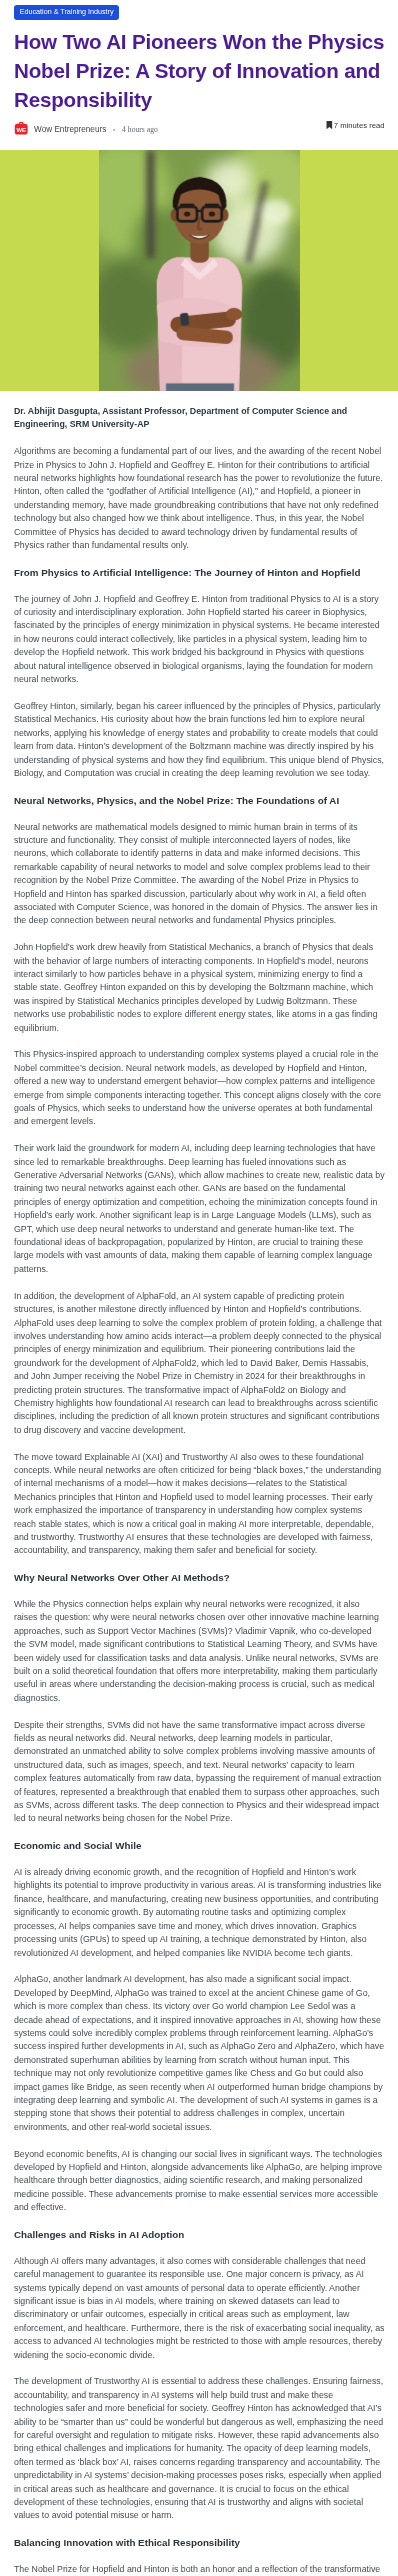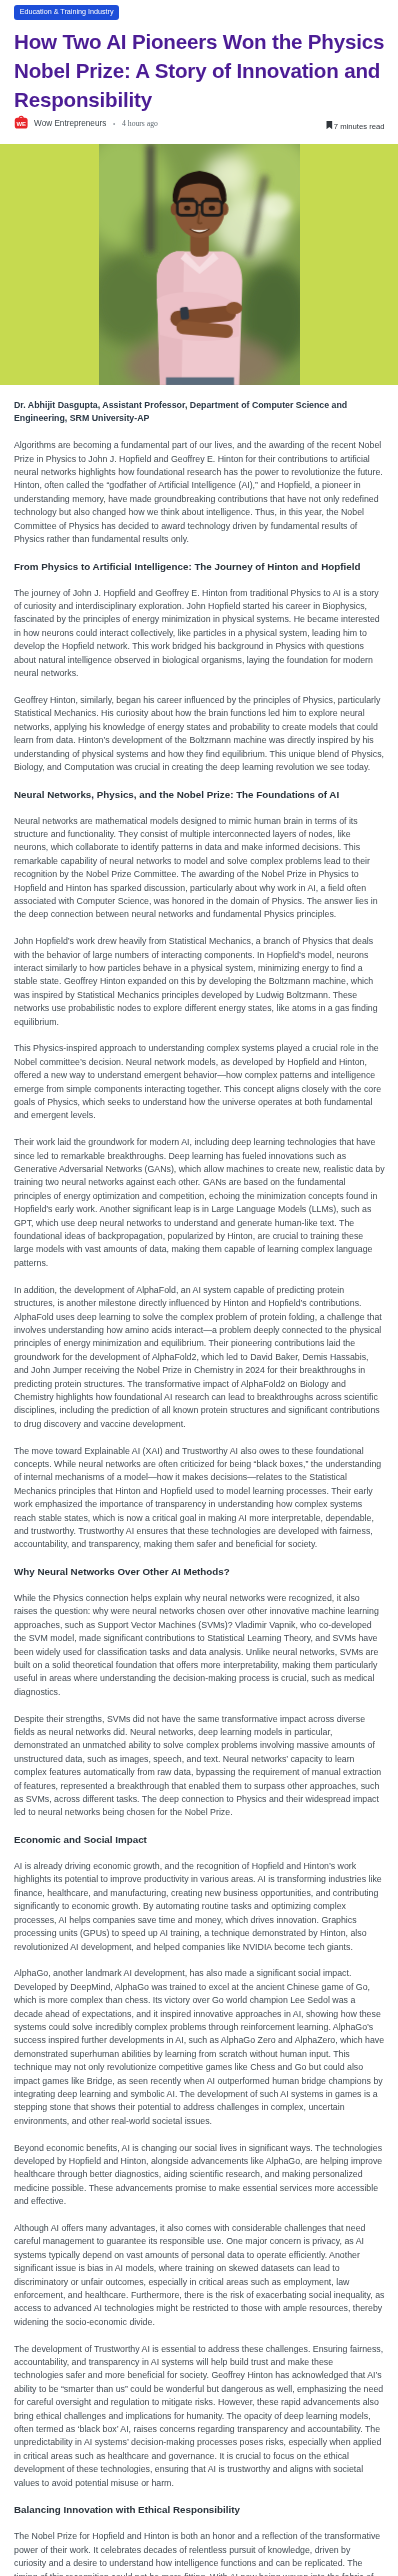--- a/index.html
+++ b/index.html
@@ -1,21 +1,21 @@
 <!DOCTYPE html>
 <html style="font-size:8.2px"><head>
 <meta charset="utf-8">
 <style>
   html,body{margin:0;padding:0;background:#ffffff;}
   body{width:398px;font-family:"Liberation Sans","DejaVu Sans",sans-serif;color:#434c54;}
   .container{padding:5.2px 13.4px 0 14px;}
   .badge{display:inline-block;background:#1d4ed8;color:#ffffff;font-size:7.2px;line-height:8.8px;
          padding:2.6px 5.7px 3.1px;border-radius:3px;}
   h1.title{font-size:20.6px;line-height:29px;font-weight:bold;color:#4c1d95;margin:7.2px 0 0;letter-spacing:-0.2px;}
-  .meta-row{display:flex;align-items:flex-end;margin-top:1px;}
+  .meta-row{display:flex;align-items:flex-start;margin-top:7px;}
   .meta-left{display:flex;align-items:center;gap:5.7px;}
   .logo{width:14.4px;height:14.4px;flex:0 0 auto;}
   .author{font-size:8.2px;color:#3d454c;}
   .dot-sep{color:#9aa0a6;font-size:6.7px;margin:0 1px;}
   .time-ago{font-size:7.7px;color:#5e6870;font-family:Liberation Serif, serif;}
   .meta-right{margin-left:auto;display:flex;align-items:center;gap:1px;color:#30353b;font-size:7.7px;}
   .bookmark{width:6.7px;height:8.2px;display:inline-block;}
   .hero{margin-top:12.4px;height:241px;background:#c6da50;display:flex;justify-content:center;overflow:hidden;}
   .hero svg{display:block;height:241px;width:201px;}
   .caption{margin:14.4px 13.4px 0 14px;font-size:8.8px;line-height:13.4px;font-weight:bold;color:#2c3947;}
@@ -136,22 +136,23 @@
     <h2>Neural Networks, Physics, and the Nobel Prize: The Foundations of AI</h2>
     <p>Neural networks are mathematical models designed to mimic human brain in terms of its structure and functionality. They consist of multiple interconnected layers of nodes, like neurons, which collaborate to identify patterns in data and make informed decisions. This remarkable capability of neural networks to model and solve complex problems lead to their recognition by the Nobel Prize Committee. The awarding of the Nobel Prize in Physics to Hopfield and Hinton has sparked discussion, particularly about why work in AI, a field often associated with Computer Science, was honored in the domain of Physics. The answer lies in the deep connection between neural networks and fundamental Physics principles.</p>
     <p>John Hopfield’s work drew heavily from Statistical Mechanics, a branch of Physics that deals with the behavior of large numbers of interacting components. In Hopfield’s model, neurons interact similarly to how particles behave in a physical system, minimizing energy to find a stable state. Geoffrey Hinton expanded on this by developing the Boltzmann machine, which was inspired by Statistical Mechanics principles developed by Ludwig Boltzmann. These networks use probabilistic nodes to explore different energy states, like atoms in a gas finding equilibrium.</p>
     <p>This Physics-inspired approach to understanding complex systems played a crucial role in the Nobel committee’s decision. Neural network models, as developed by Hopfield and Hinton, offered a new way to understand emergent behavior—how complex patterns and intelligence emerge from simple components interacting together. This concept aligns closely with the core goals of Physics, which seeks to understand how the universe operates at both fundamental and emergent levels.</p>
     <p>Their work laid the groundwork for modern AI, including deep learning technologies that have since led to remarkable breakthroughs. Deep learning has fueled innovations such as Generative Adversarial Networks (GANs), which allow machines to create new, realistic data by training two neural networks against each other. GANs are based on the fundamental principles of energy optimization and competition, echoing the minimization concepts found in Hopfield’s early work. Another significant leap is in Large Language Models (LLMs), such as GPT, which use deep neural networks to understand and generate human-like text. The foundational ideas of backpropagation, popularized by Hinton, are crucial to training these large models with vast amounts of data, making them capable of learning complex language patterns.</p>
     <p>In addition, the development of AlphaFold, an AI system capable of predicting protein structures, is another milestone directly influenced by Hinton and Hopfield’s contributions. AlphaFold uses deep learning to solve the complex problem of protein folding, a challenge that involves understanding how amino acids interact—a problem deeply connected to the physical principles of energy minimization and equilibrium. Their pioneering contributions laid the groundwork for the development of AlphaFold2, which led to David Baker, Demis Hassabis, and John Jumper receiving the Nobel Prize in Chemistry in 2024 for their breakthroughs in predicting protein structures. The transformative impact of AlphaFold2 on Biology and Chemistry highlights how foundational AI research can lead to breakthroughs across scientific disciplines, including the prediction of all known protein structures and significant contributions to drug discovery and vaccine development.</p>
     <p>The move toward Explainable AI (XAI) and Trustworthy AI also owes to these foundational concepts. While neural networks are often criticized for being “black boxes,” the understanding of internal mechanisms of a model—how it makes decisions—relates to the Statistical Mechanics principles that Hinton and Hopfield used to model learning processes. Their early work emphasized the importance of transparency in understanding how complex systems reach stable states, which is now a critical goal in making AI more interpretable, dependable, and trustworthy. Trustworthy AI ensures that these technologies are developed with fairness, accountability, and transparency, making them safer and beneficial for society.</p>
     <h2>Why Neural Networks Over Other AI Methods?</h2>
     <p>While the Physics connection helps explain why neural networks were recognized, it also raises the question: why were neural networks chosen over other innovative machine learning approaches, such as Support Vector Machines (SVMs)? Vladimir Vapnik, who co-developed the SVM model, made significant contributions to Statistical Learning Theory, and SVMs have been widely used for classification tasks and data analysis. Unlike neural networks, SVMs are built on a solid theoretical foundation that offers more interpretability, making them particularly useful in areas where understanding the decision-making process is crucial, such as medical diagnostics.</p>
     <p>Despite their strengths, SVMs did not have the same transformative impact across diverse fields as neural networks did. Neural networks, deep learning models in particular, demonstrated an unmatched ability to solve complex problems involving massive amounts of unstructured data, such as images, speech, and text. Neural networks’ capacity to learn complex features automatically from raw data, bypassing the requirement of manual extraction of features, represented a breakthrough that enabled them to surpass other approaches, such as SVMs, across different tasks. The deep connection to Physics and their widespread impact led to neural networks being chosen for the Nobel Prize.</p>
-    <h2>Economic and Social Impact</h2>
+    <h2>Economic and Social While</h2>
     <p>AI is already driving economic growth, and the recognition of Hopfield and Hinton’s work highlights its potential to improve productivity in various areas. AI is transforming industries like finance, healthcare, and manufacturing, creating new business opportunities, and contributing significantly to economic growth. By automating routine tasks and optimizing complex processes, AI helps companies save time and money, which drives innovation. Graphics processing units (GPUs) to speed up AI training, a technique demonstrated by Hinton, also revolutionized AI development, and helped companies like NVIDIA become tech giants.</p>
     <p>AlphaGo, another landmark AI development, has also made a significant social impact. Developed by DeepMind, AlphaGo was trained to excel at the ancient Chinese game of Go, which is more complex than chess. Its victory over Go world champion Lee Sedol was a decade ahead of expectations, and it inspired innovative approaches in AI, showing how these systems could solve incredibly complex problems through reinforcement learning. AlphaGo’s success inspired further developments in AI, such as AlphaGo Zero and AlphaZero, which have demonstrated superhuman abilities by learning from scratch without human input. This technique may not only revolutionize competitive games like Chess and Go but could also impact games like Bridge, as seen recently when AI outperformed human bridge champions by integrating deep learning and symbolic AI. The development of such AI systems in games is a stepping stone that shows their potential to address challenges in complex, uncertain environments, and other real-world societal issues.</p>
     <p>Beyond economic benefits, AI is changing our social lives in significant ways. The technologies developed by Hopfield and Hinton, alongside advancements like AlphaGo, are helping improve healthcare through better diagnostics, aiding scientific research, and making personalized medicine possible. These advancements promise to make essential services more accessible and effective.</p>
+    <h2>Challenges and Risks in AI Adoption</h2>
     <p>Although AI offers many advantages, it also comes with considerable challenges that need careful management to guarantee its responsible use. One major concern is privacy, as AI systems typically depend on vast amounts of personal data to operate efficiently. Another significant issue is bias in AI models, where training on skewed datasets can lead to discriminatory or unfair outcomes, especially in critical areas such as employment, law enforcement, and healthcare. Furthermore, there is the risk of exacerbating social inequality, as access to advanced AI technologies might be restricted to those with ample resources, thereby widening the socio-economic divide.</p>
     <p>The development of Trustworthy AI is essential to address these challenges. Ensuring fairness, accountability, and transparency in AI systems will help build trust and make these technologies safer and more beneficial for society. Geoffrey Hinton has acknowledged that AI’s ability to be “smarter than us” could be wonderful but dangerous as well, emphasizing the need for careful oversight and regulation to mitigate risks. However, these rapid advancements also bring ethical challenges and implications for humanity. The opacity of deep learning models, often termed as ‘black box’ AI, raises concerns regarding transparency and accountability. The unpredictability in AI systems’ decision-making processes poses risks, especially when applied in critical areas such as healthcare and governance. It is crucial to focus on the ethical development of these technologies, ensuring that AI is trustworthy and aligns with societal values to avoid potential misuse or harm.</p>
     <h2>Balancing Innovation with Ethical Responsibility</h2>
     <p>The Nobel Prize for Hopfield and Hinton is both an honor and a reflection of the transformative power of their work. It celebrates decades of relentless pursuit of knowledge, driven by curiosity and a desire to understand how intelligence functions and can be replicated. The timing of this recognition could not be more fitting. With AI now being woven into the fabric of everyday life, this award highlights the pivotal moment we are in—a time where the line between technology and humanity is constantly being redefined. It underscores the importance of fundamental research in shaping technologies that have profound implications for society.</p>
   </div>
 
 
 </body></html>

